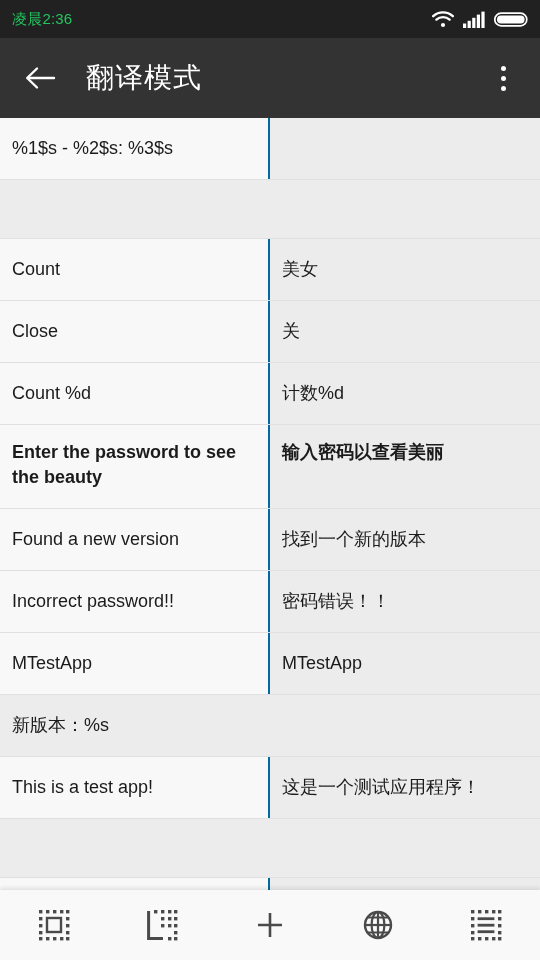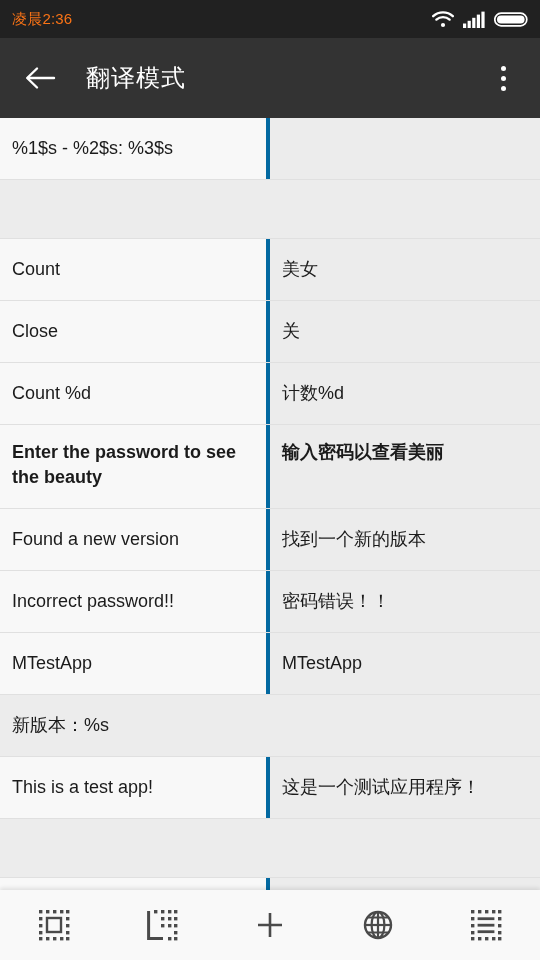--- a/index.html
+++ b/index.html
@@ -6,41 +6,41 @@
   html,body {
     width:540px; height:960px;
     background:#f8f8f8;
     font-family:"Liberation Sans","DejaVu Sans",sans-serif;
     overflow:hidden;
   }
   .phone { position:relative; width:540px; height:960px; overflow:hidden; background:#f8f8f8; }
 
   
   .statusbar {
-    height:38px; background:#212121; color:#f97316;
+    height:38px; background:#212121; color:#22c55e;
     display:flex; align-items:center; padding:0 12px;
     font-size:15px;
   }
   .status-clock { flex:0 0 auto; letter-spacing:.2px; }
   .status-right { margin-left:auto; display:flex; align-items:center; gap:9px; }
   .wifi-icon svg, .signal-icon svg, .battery-icon svg { display:block; }
 
   
   .toolbar {
     height:80px; background:#333333;
     display:flex; align-items:center; padding:0 16px;
     position:relative; z-index:5;
   }
   .back-btn {
     width:48px; height:48px; display:flex; align-items:center; justify-content:center;
     cursor:pointer; flex:0 0 auto;
   }
   .back-btn svg { display:block; }
   .toolbar-title {
-    color:#ffffff; font-size:24px; margin-left:22px; letter-spacing:1px;
+    color:#ffffff; font-size:28px; margin-left:22px; letter-spacing:1px;
     white-space:nowrap;
   }
   .overflow-btn {
     margin-left:auto; width:42px; height:48px;
     display:flex; flex-direction:column; align-items:center; justify-content:center;
     gap:5px; cursor:pointer;
   }
   .overflow-btn i { width:5px; height:5px; border-radius:50%; background:#fff; display:block; }
 
   
@@ -61,21 +61,21 @@
     min-height:59px;
   }
   .cell {
     padding:18px 12px 18px 12px;
     font-size:18px; color:#1b1b1b; line-height:25px;
     display:flex; align-items:center;
   }
   .cell-src {
     width:270px; flex:0 0 270px;
     background:#f8f8f8;
-    border-right:4px solid #0369a1;
+    border-right:2px solid #0369a1;
     padding-left:12px;
   }
   .cell-dst {
     flex:1 1 auto;
     background:#ececec;
   }
   .row.tall { min-height:82px; }
   .row.tall .cell { align-items:flex-start; padding-top:15px;font-weight:bold; }
 
   

